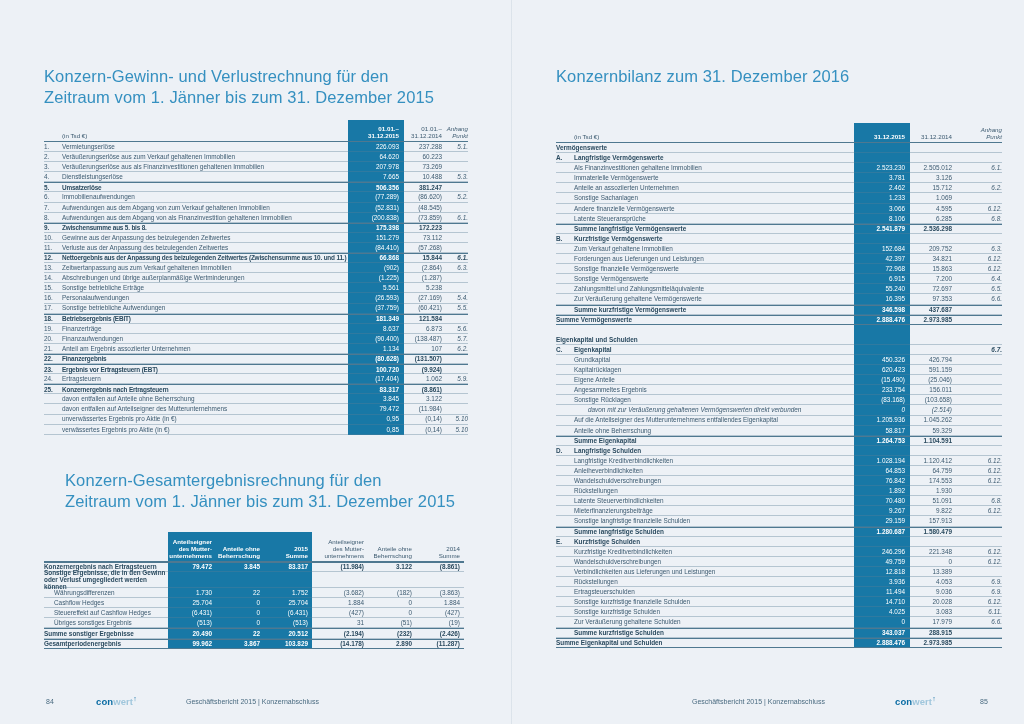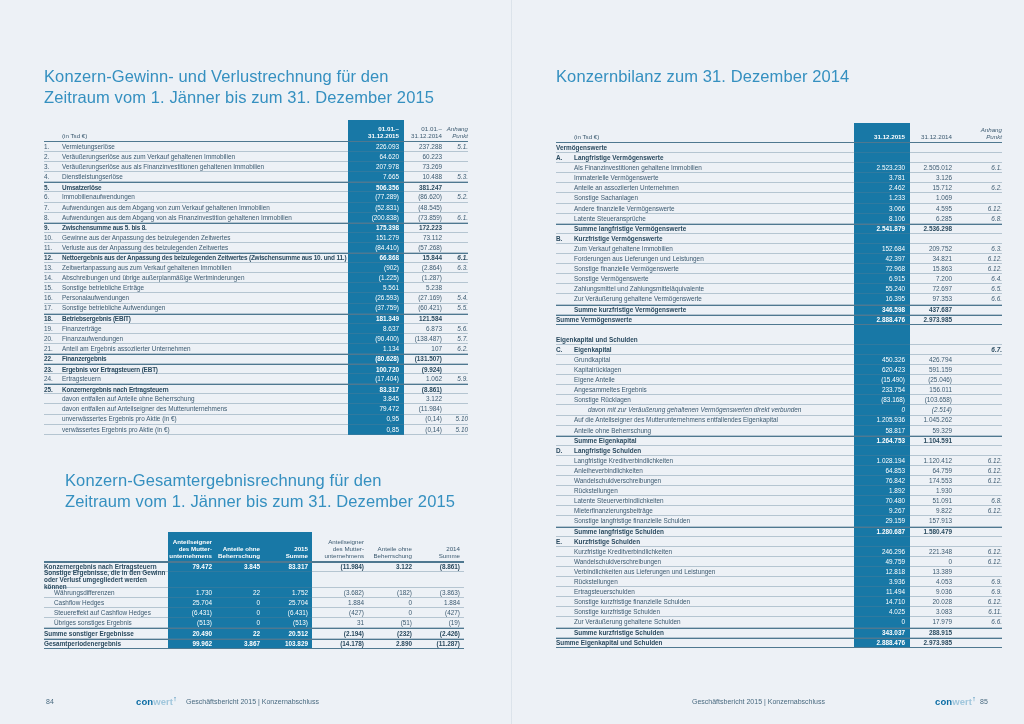--- a/index.html
+++ b/index.html
@@ -75,21 +75,21 @@
   .t3 .c-num,.t3 .h-numpad{flex:none;width:18px;}
   .t3 .c-v2,.t3 .h-v2{width:42px;}
   .t3 .c-note,.t3 .h-note{width:50px;}
   .t3 .thead{height:20px;}
   .t3 .tr.sec0 .c-num{width:0;}
   .t3 .tr.subi .c-label{padding-left:14px;}
 
   
   .footer-item{position:absolute;font-size:7px;color:#4a6b80;}
   .logo{font-size:9.5px;letter-spacing:.1px;}
-  .logo .con{font-weight:bold;color:#0c6da4;margin-left:40px;}
+  .logo .con{font-weight:bold;color:#0c6da4;}
   .logo .wert{color:#9fc6dc;font-weight:bold;}
   .logo .mark{color:#0c6da4;font-size:7px;vertical-align:super;}
 </style>
 </head>
 <body>
 
 <div class="canvas">
   <div class="seam"></div>
 
   <div class="page page-left">
@@ -444,21 +444,21 @@
           </div>
         </div>
     </div>
 
     <div class="footer-item" style="left:46px;top:698px;">84</div>
     <div class="footer-item logo" style="left:96px;top:695px;"><span class="con">con</span><span class="wert">wert</span><span class="mark">↑</span></div>
     <div class="footer-item" style="left:186px;top:698px;">Geschäftsbericht 2015 | Konzernabschluss</div>
   </div>
 
   <div class="page page-right">
-    <div class="title" style="left:44px;top:66px;">Konzernbilanz zum 31. Dezember 2014</div>
+    <div class="title" style="left:44px;top:66px;">Konzernbilanz zum 31. Dezember 2016</div>
 
     <div class="fin-table t3" style="left:44px;">
       <div class="blueband"></div>
       <div class="thead">
         <span class="h-numpad"></span>
         <span class="h-unit">(in Tsd €)</span>
         <span class="h-v1">31.12.2015</span>
         <span class="h-v2">31.12.2014</span>
         <span class="h-note">
           <span class="line">Anhang</span>

